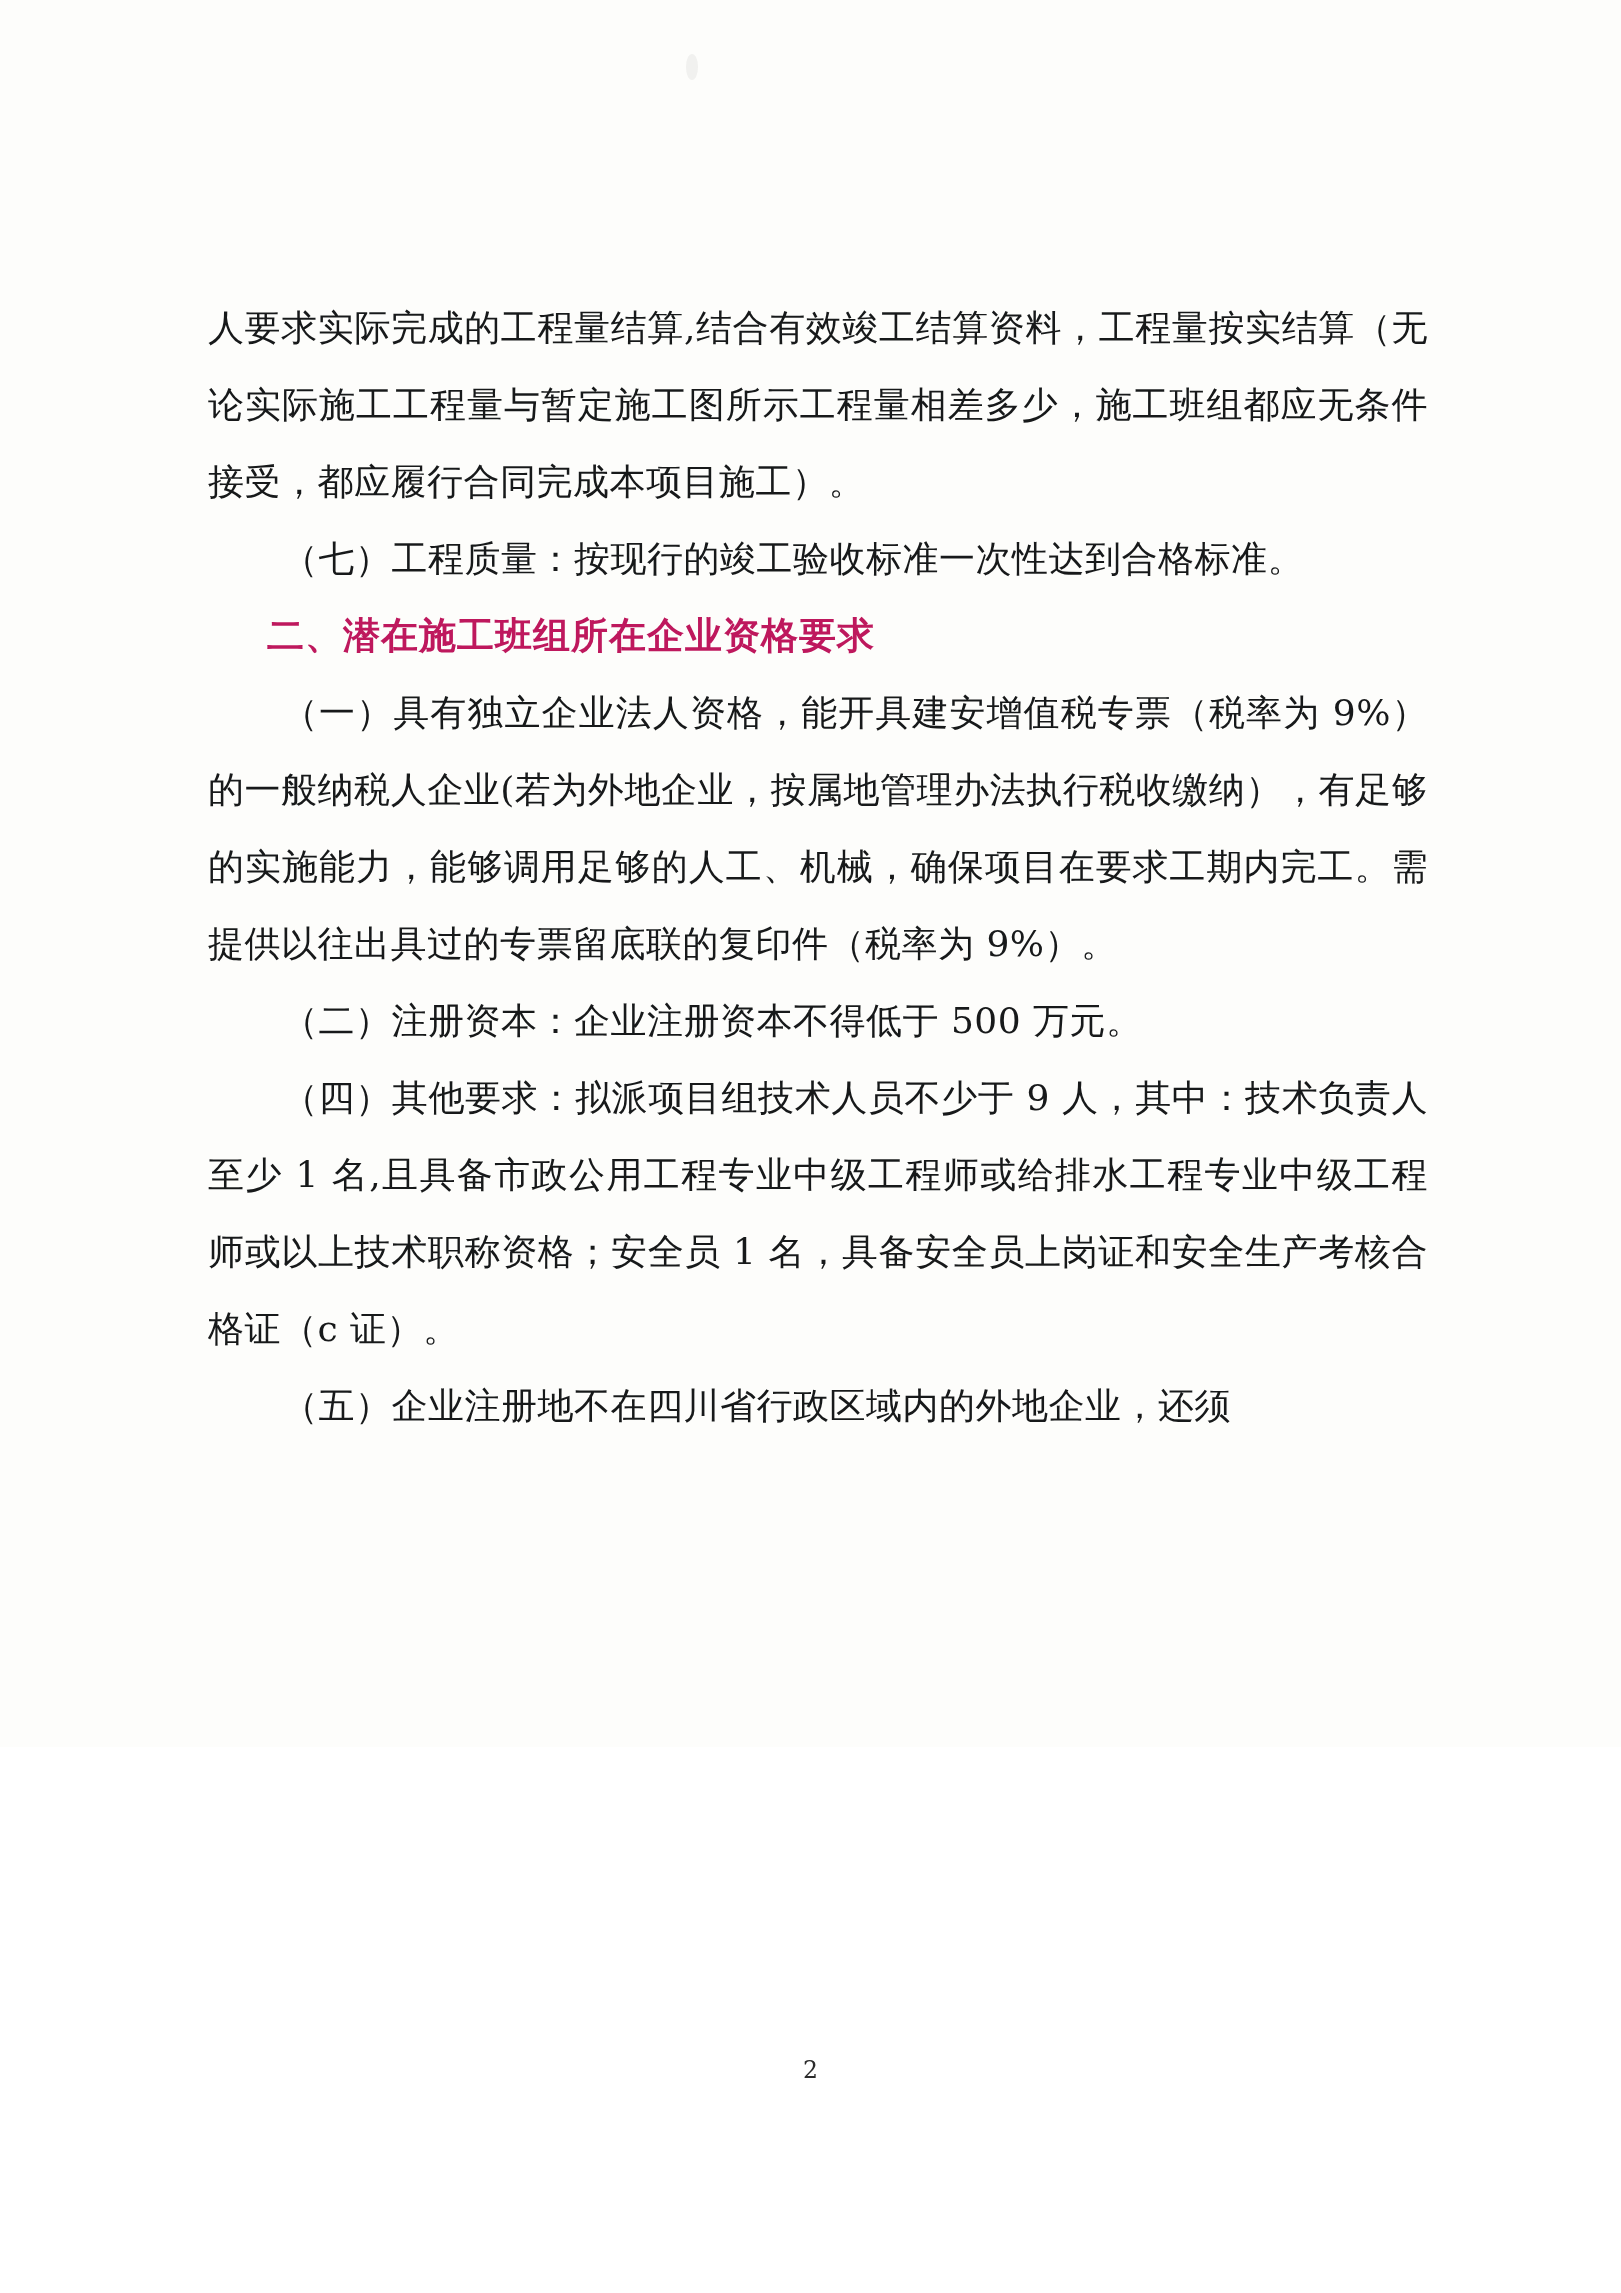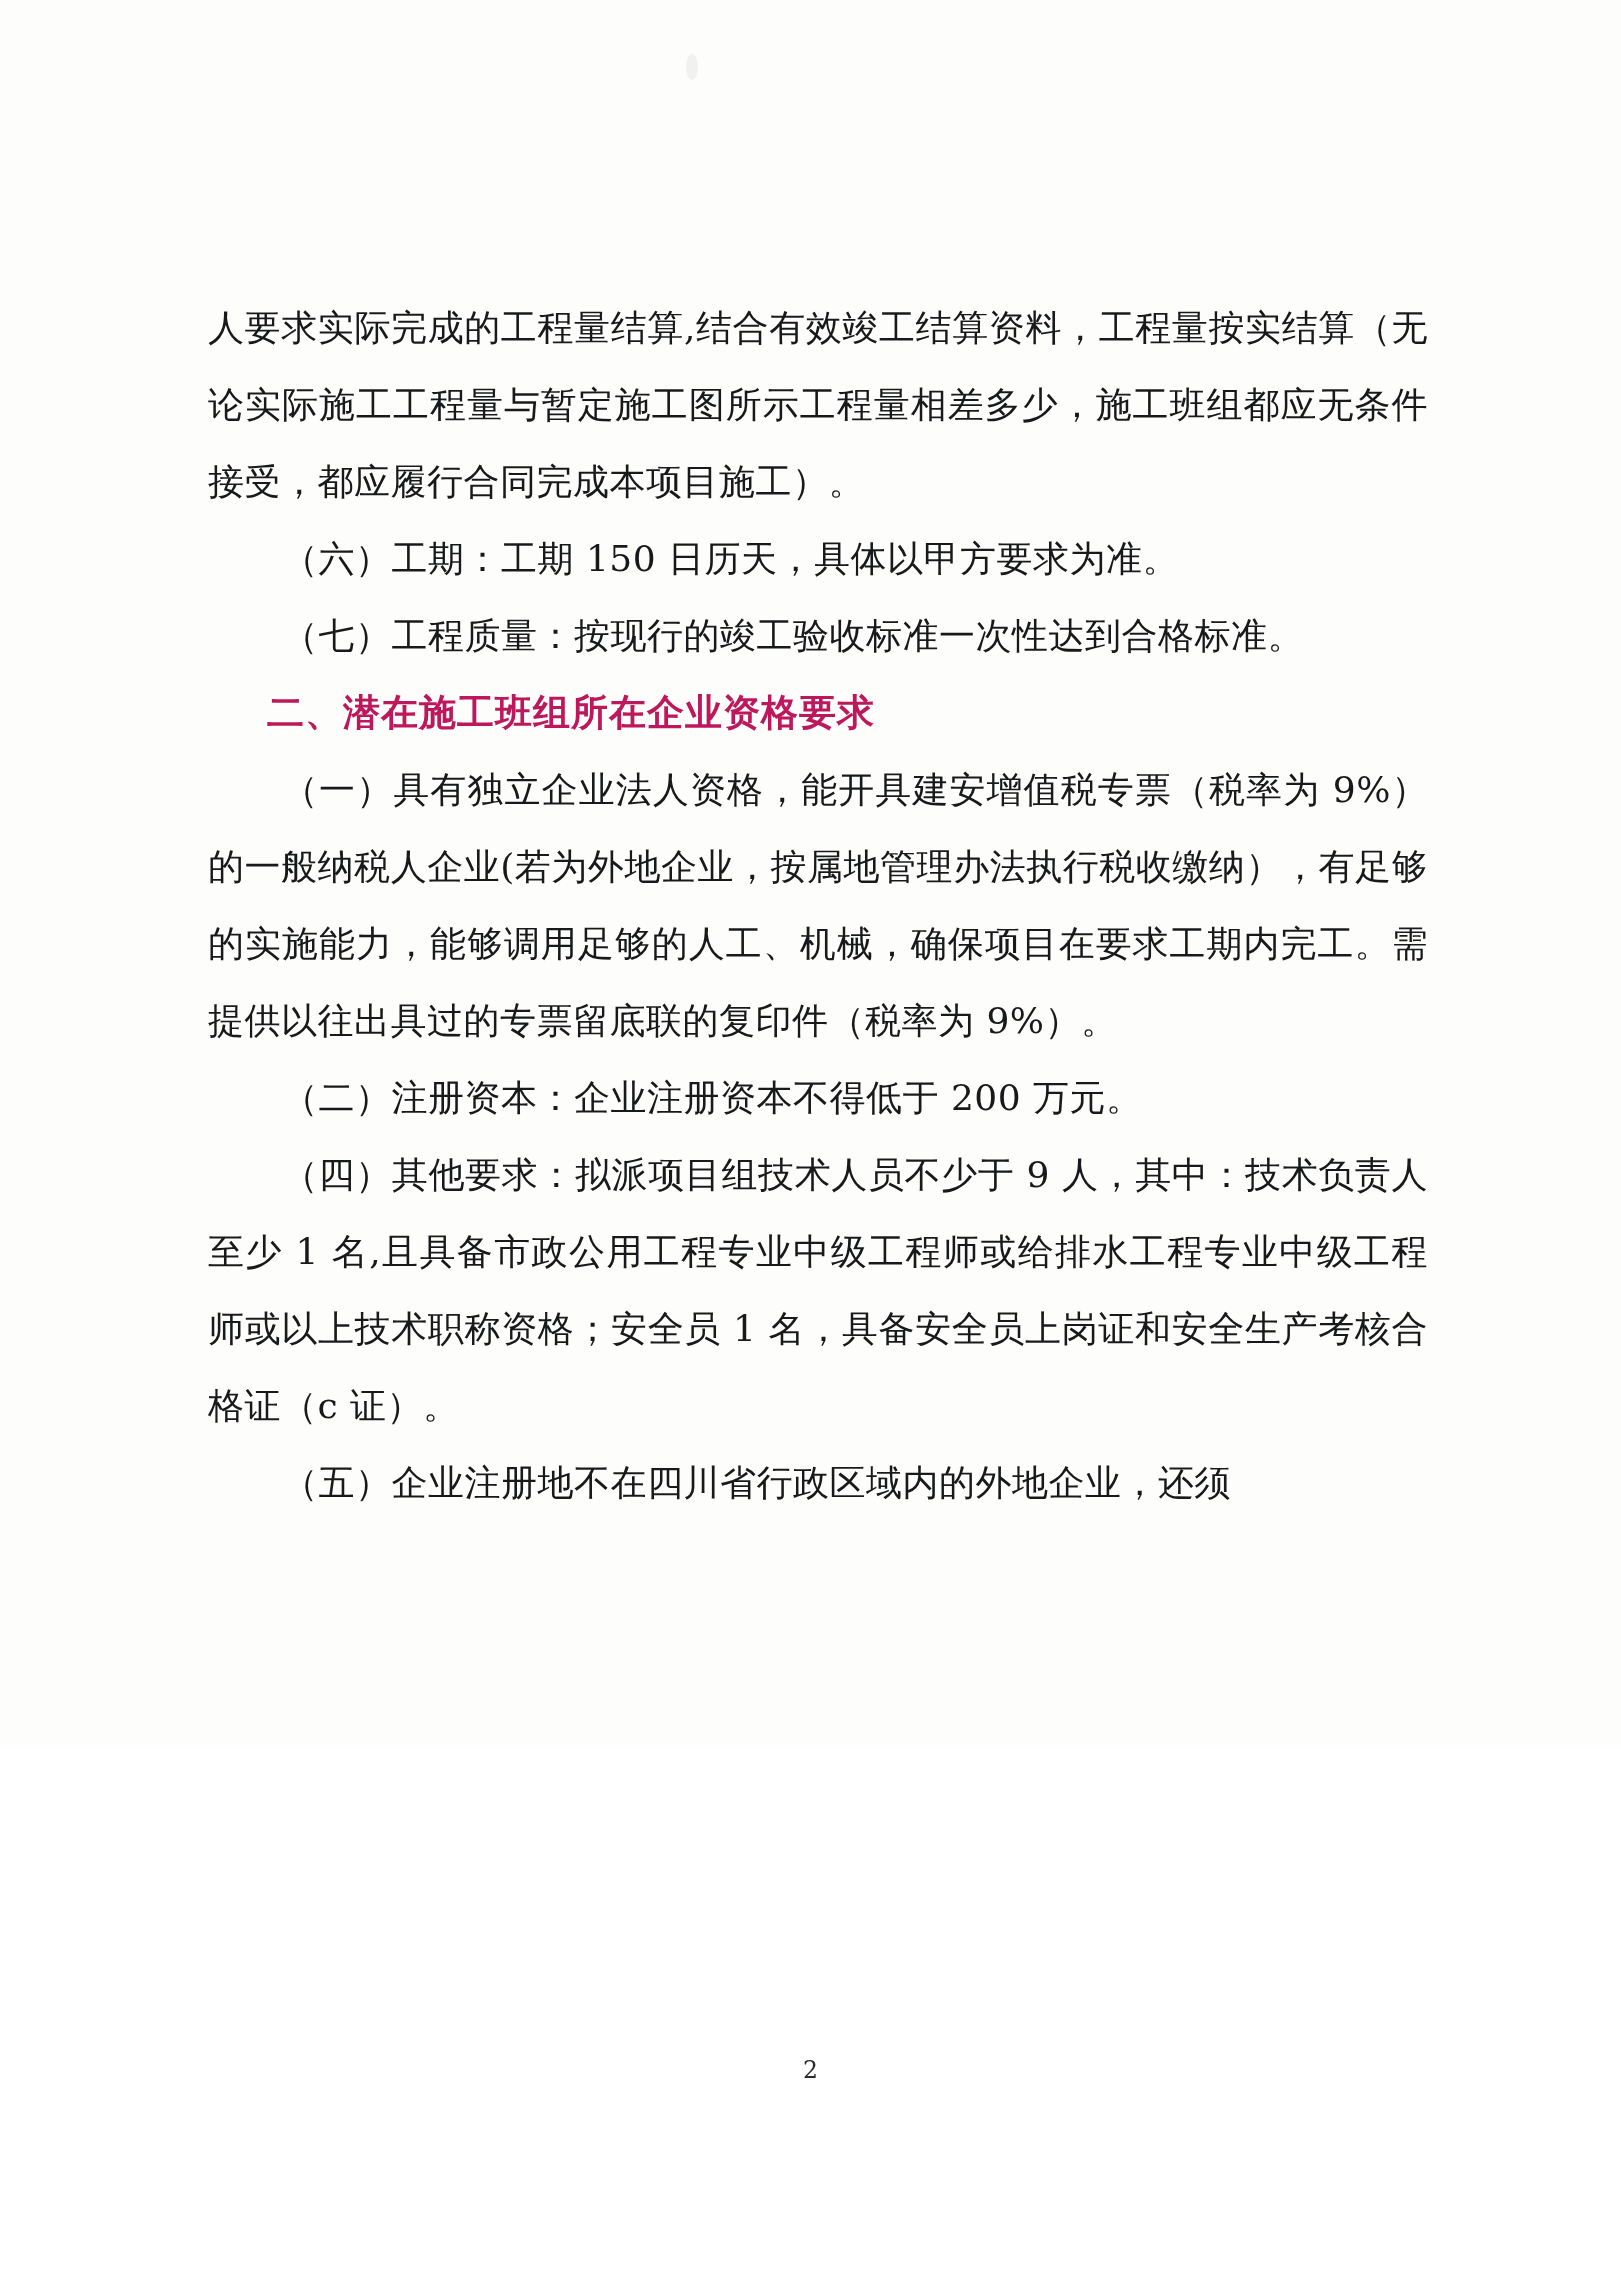--- a/index.html
+++ b/index.html
@@ -75,29 +75,28 @@
 <body>
 
 <div class="page">
 
   <div class="smudge"></div>
 
   <div class="content">
 
     <p class="para">人要求实际完成的工程量结算,结合有效竣工结算资料，工程量按实结算（无论实际施工工程量与暂定施工图所示工程量相差多少，施工班组都应无条件接受，都应履行合同完成本项目施工）。</p>
 
-    <p class="para indent">（六）工期：工期 150 日历天，具体以甲方要求为准。</p>
 
     <p class="para indent">（七）工程质量：按现行的竣工验收标准一次性达到合格标准。</p>
 
     <h2 class="heading">二、潜在施工班组所在企业资格要求</h2>
 
     <p class="para indent">（一）具有独立企业法人资格，能开具建安增值税专票（税率为 9%）的一般纳税人企业(若为外地企业，按属地管理办法执行税收缴纳），有足够的实施能力，能够调用足够的人工、机械，确保项目在要求工期内完工。需提供以往出具过的专票留底联的复印件（税率为 9%）。</p>
 
-    <p class="para indent">（二）注册资本：企业注册资本不得低于 200 万元。</p>
+    <p class="para indent">（二）注册资本：企业注册资本不得低于 500 万元。</p>
 
 
     <p class="para indent">（四）其他要求：拟派项目组技术人员不少于 9 人，其中：技术负责人至少 1 名,且具备市政公用工程专业中级工程师或给排水工程专业中级工程师或以上技术职称资格；安全员 1 名，具备安全员上岗证和安全生产考核合格证（c 证）。</p>
 
     <p class="para indent">（五）企业注册地不在四川省行政区域内的外地企业，还须</p>
 
   </div>
 
   <div class="page-number">2</div>
 

